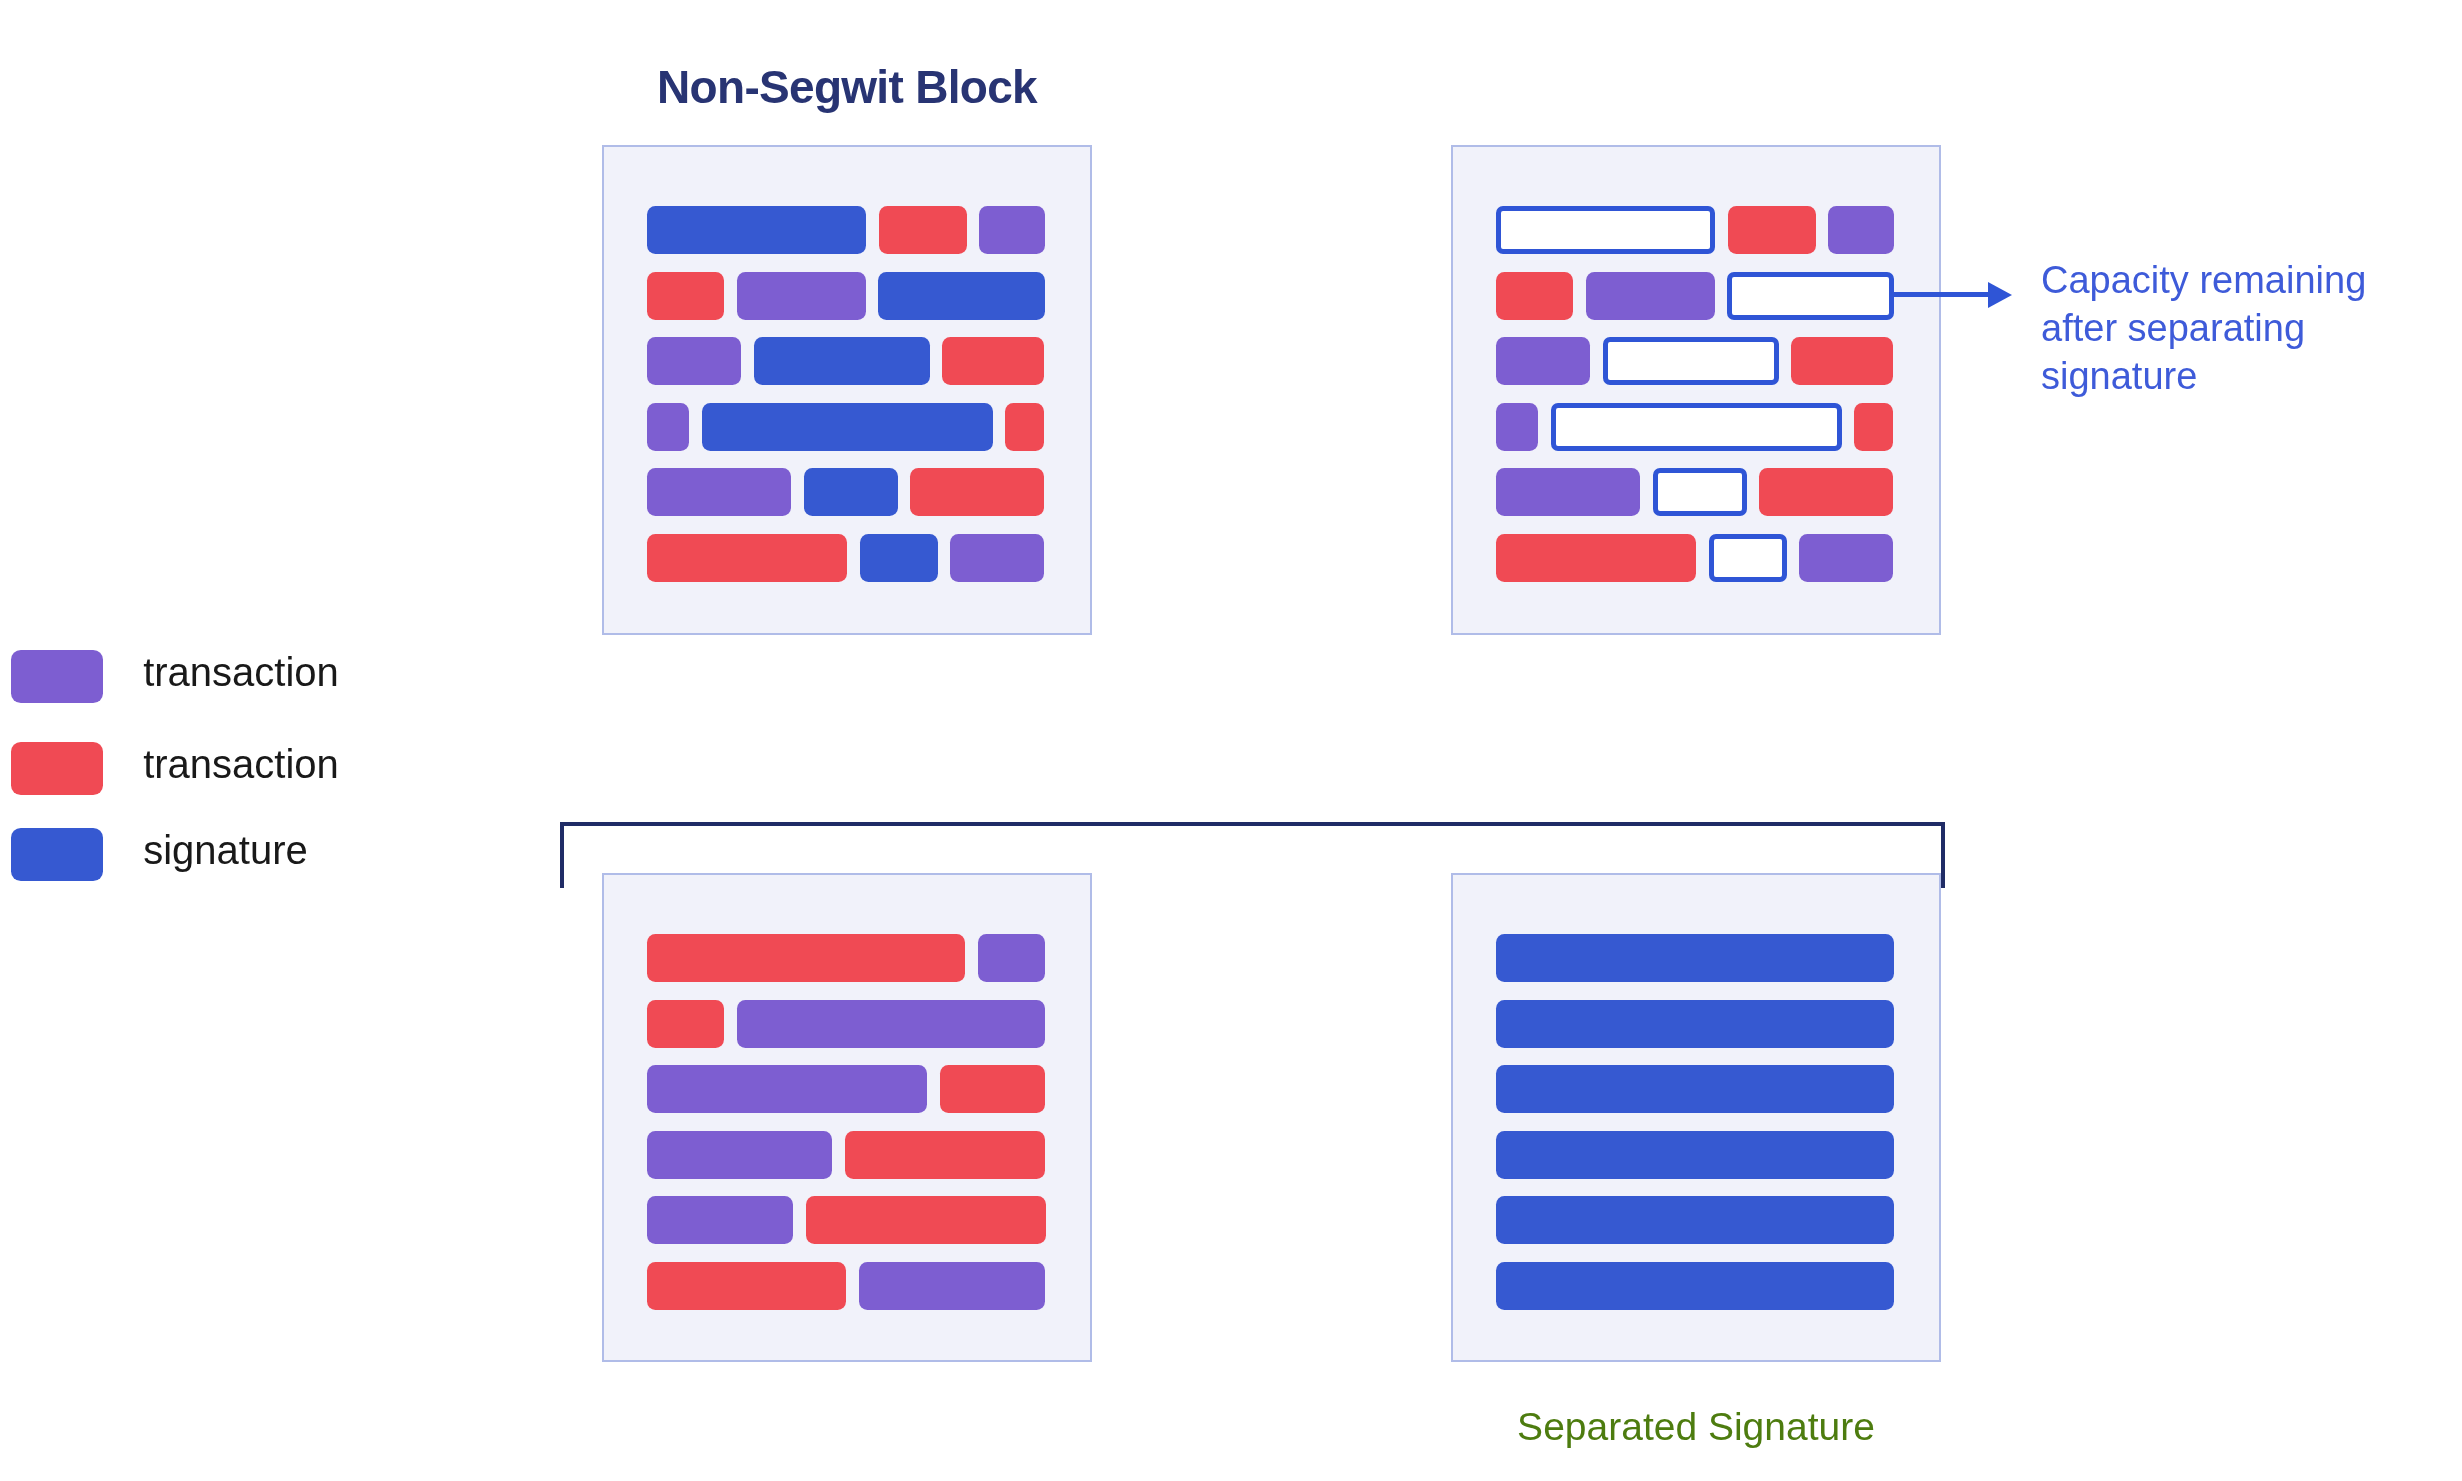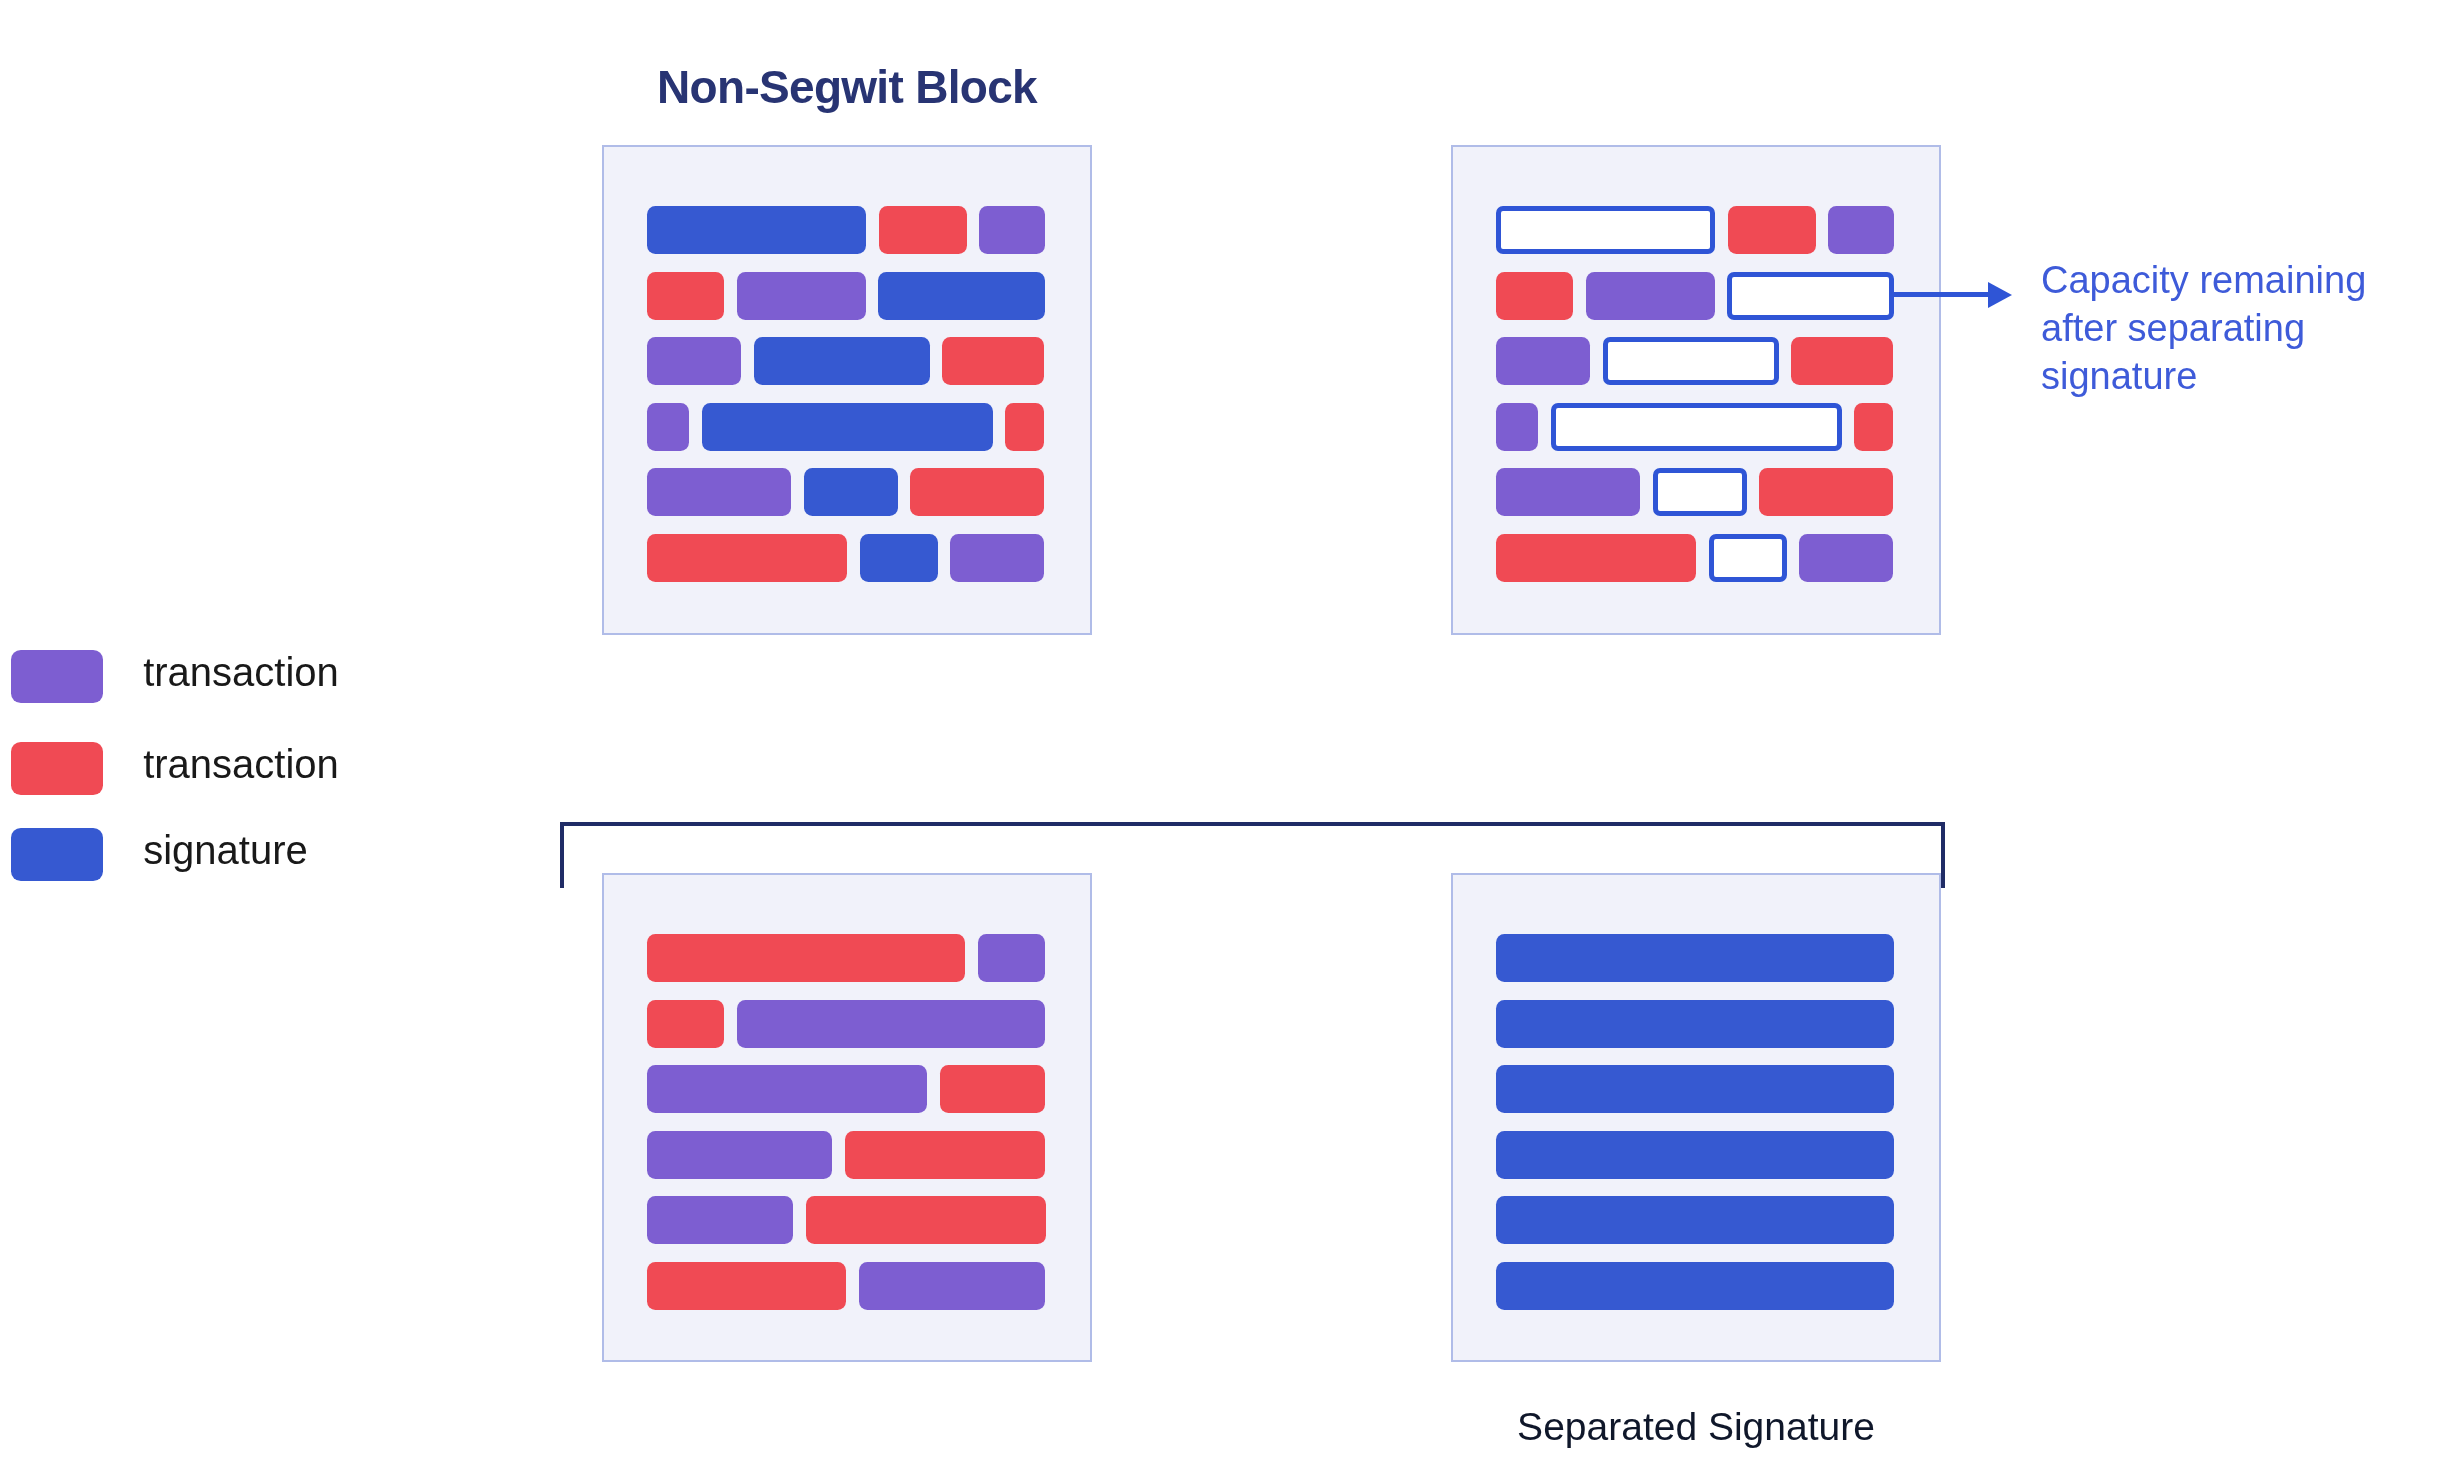--- a/index.html
+++ b/index.html
@@ -38,21 +38,21 @@
     position:absolute; left:2041px; top:256px;
     font-size:38px; line-height:48px; color:#3E5BD9; white-space:pre-line;
   }
 
   .legend-item { position:absolute; left:11.2px; display:flex; align-items:flex-start; gap:40px; }
   .swatch { width:92px; height:53px; border-radius:9.8px; flex:0 0 auto; }
   .legend-label { font-size:40px; color:#191919; white-space:nowrap; }
 
   .caption {
     position:absolute; transform:translateX(-50%);
-    font-size:39px; color:#0f172a; white-space:nowrap;
+    font-size:39px; color:#4d7c0f; white-space:nowrap;
   }
 </style>
 </head>
 <body>
 
 <div class="canvas">
 
   <div class="title" style="left:847px; top:60px">Non-Segwit Block</div>
 
   <div class="block" style="left:602px; top:145px">

